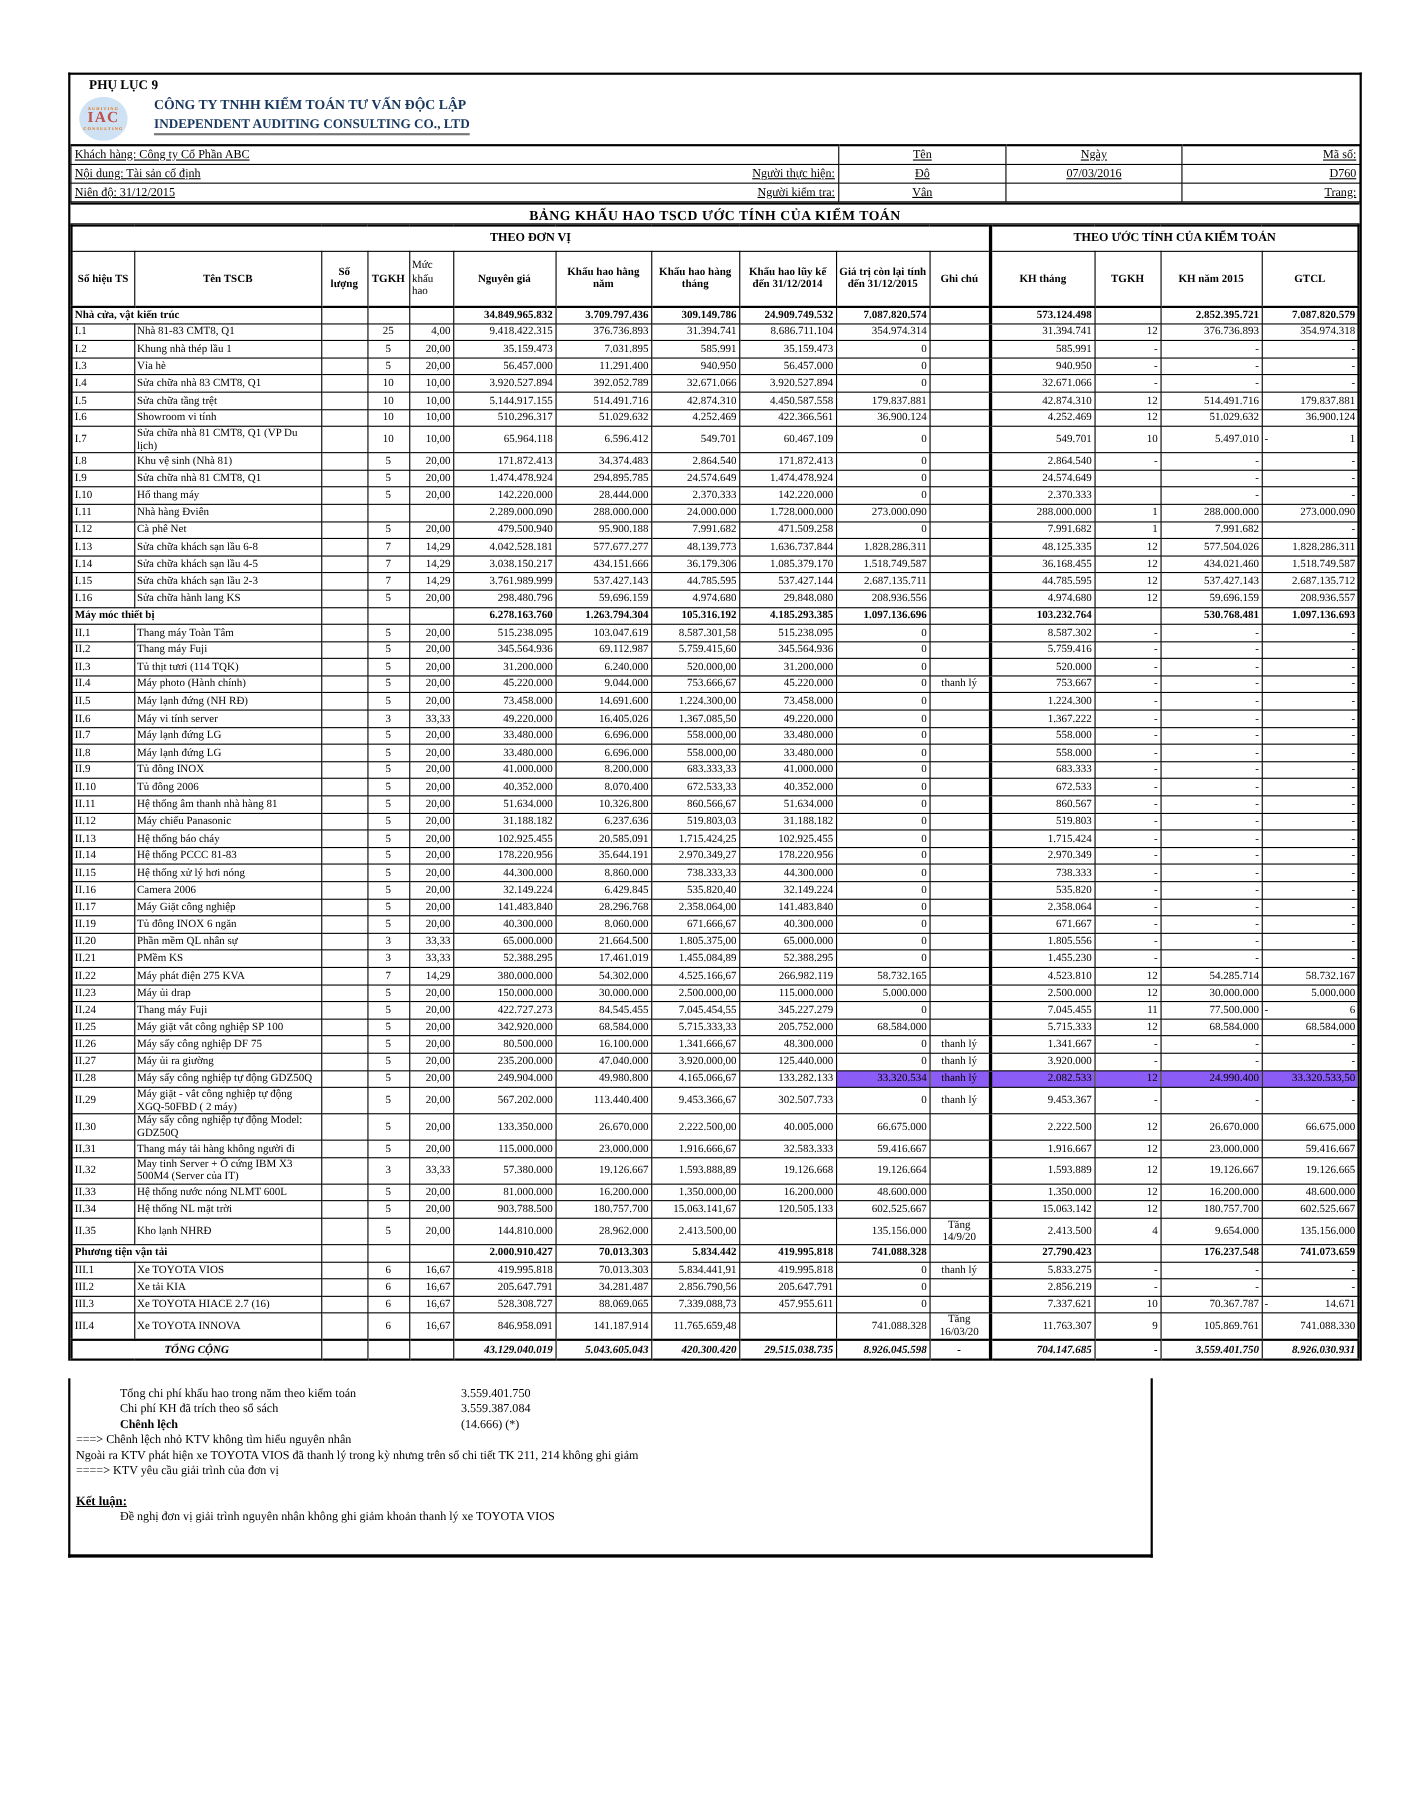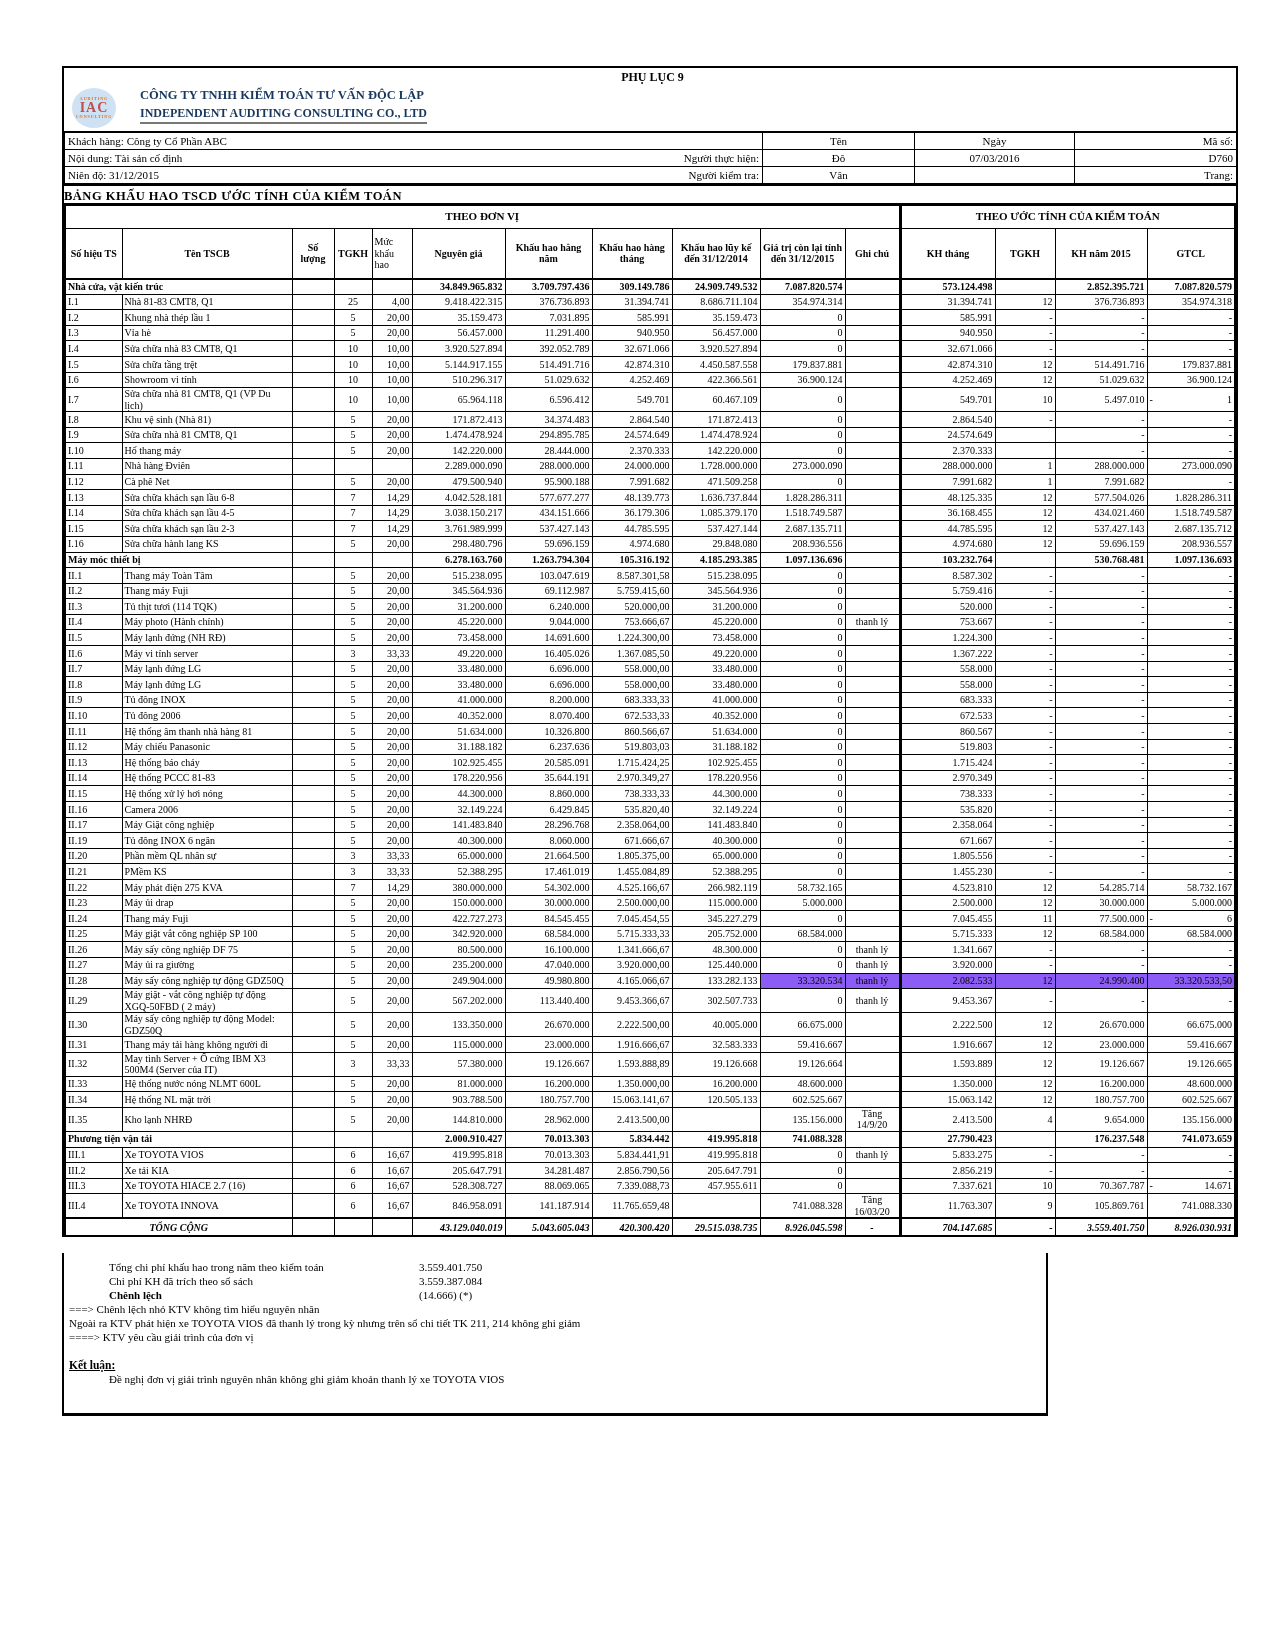--- a/index.html
+++ b/index.html
@@ -1,32 +1,32 @@
 <!DOCTYPE html>
 <html><head>
 <meta charset="utf-8">
 <style>
   * { margin:0; padding:0; box-sizing:border-box; }
   body { background:#fff; font-family:"Liberation Serif","DejaVu Serif",serif; color:#000; }
   .sheet { position:relative; width:1275px; height:1650px; background:#fff; overflow:hidden; }
   .doc-top { position:absolute; left:62px; top:66px; width:1176px; border:2px solid #000; border-bottom:none; background:#fff; }
-  .phuluc { font-weight:bold; font-size:12px; padding:2px 0 1px 5px;text-align:center; }
+  .phuluc { font-weight:bold; font-size:12px; padding:2px 0 1px 17px; }
   .logo-row { display:flex; align-items:flex-start; padding:2px 6px 3px 8px; }
   .logo-ellipse { width:44px; height:40px; border-radius:50%; background:#cfe2f3; display:flex; flex-direction:column; align-items:center; justify-content:center; line-height:1; flex:0 0 auto; }
   .logo-arc { font-size:4px; color:#e36c0a; letter-spacing:1px; font-weight:bold; }
   .logo-iac { font-size:14px; color:#c0504d; font-weight:bold; letter-spacing:1px; }
   .co-names { margin-left:24px; }
   .co-vn { color:#17375e; font-weight:bold; font-size:12.5px; }
   .co-en { color:#17375e; font-weight:bold; font-size:12px; border-bottom:2px solid #777; display:inline-block; padding-bottom:1px; }
-  .info-grid { width:100%; border-collapse:collapse; table-layout:fixed; }
+  .info-grid { width:100%; border-collapse:collapse; table-layout:fixed;text-decoration:underline; }
   .info-grid td { border:1px solid #000; font-size:11px; height:17px; padding:0 3px; overflow:hidden; white-space:nowrap; }
   .info-grid tr:first-child td { border-top:2px solid #000; }
   .lblpair { display:flex; justify-content:space-between; }
   .c { text-align:center; } .r { text-align:right; }
-  .title-row { border-top:2px solid #000; border-bottom:1px solid #000; font-weight:bold; font-size:12.5px; height:20px; line-height:20px; letter-spacing:.5px; }
+  .title-row { border-top:2px solid #000; border-bottom:1px solid #000; text-align:center; font-weight:bold; font-size:12.5px; height:20px; line-height:20px; letter-spacing:.5px; }
   table.grid { border-collapse:collapse; table-layout:fixed; width:1172px; border:2px solid #000; }
   table.grid th, table.grid td { border:1px solid #000; font-size:10px; overflow:hidden; padding:0 2px; line-height:1.15; }
   table.grid th { font-weight:bold; text-align:center; }
   tr.ghead th { height:24px; font-size:11px; }
   tr.chead th { height:50px; border-bottom:2px solid #000; font-size:10px; }
   tr.chead th.hl { text-align:left; font-weight:normal; }
   th.gdiv, td.gdiv { border-left:3px solid #000 !important; }
   td.rcol { border-top:none; border-bottom:none; }
   tr.item td { height:15.6px; }
   tr.sec td { font-weight:bold; border-top:1.5px solid #000; height:15.6px; }

